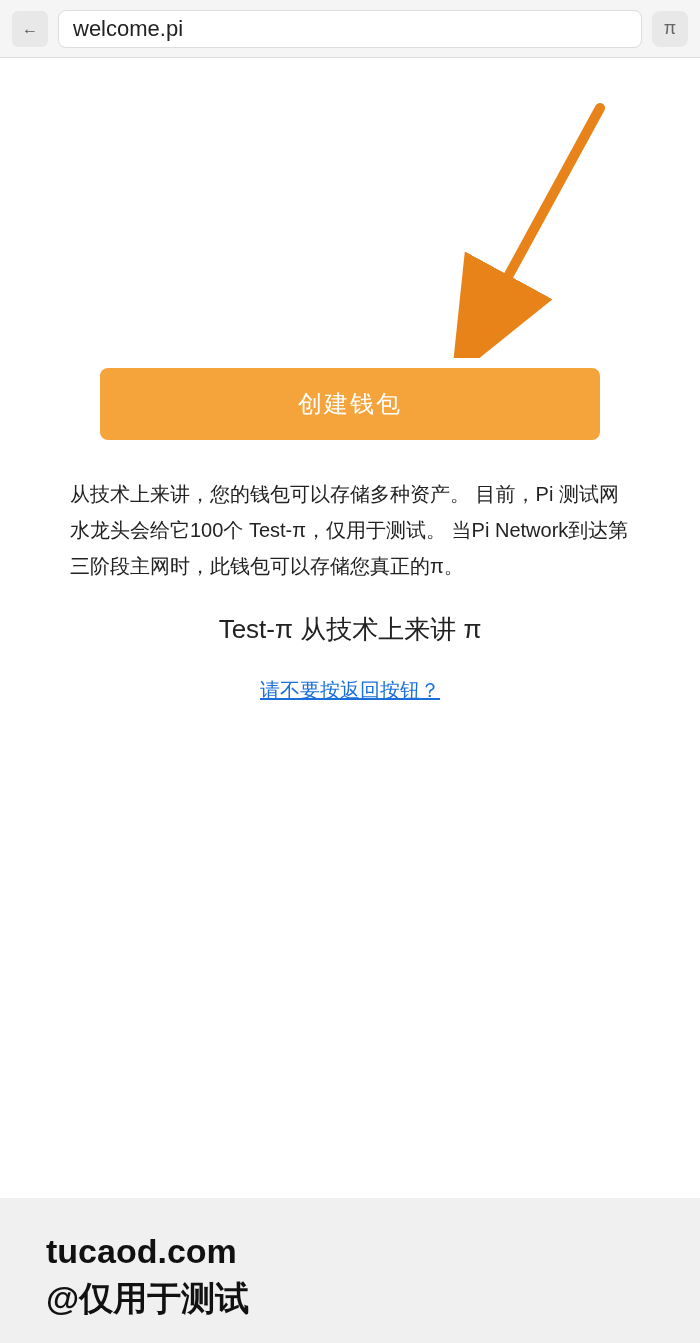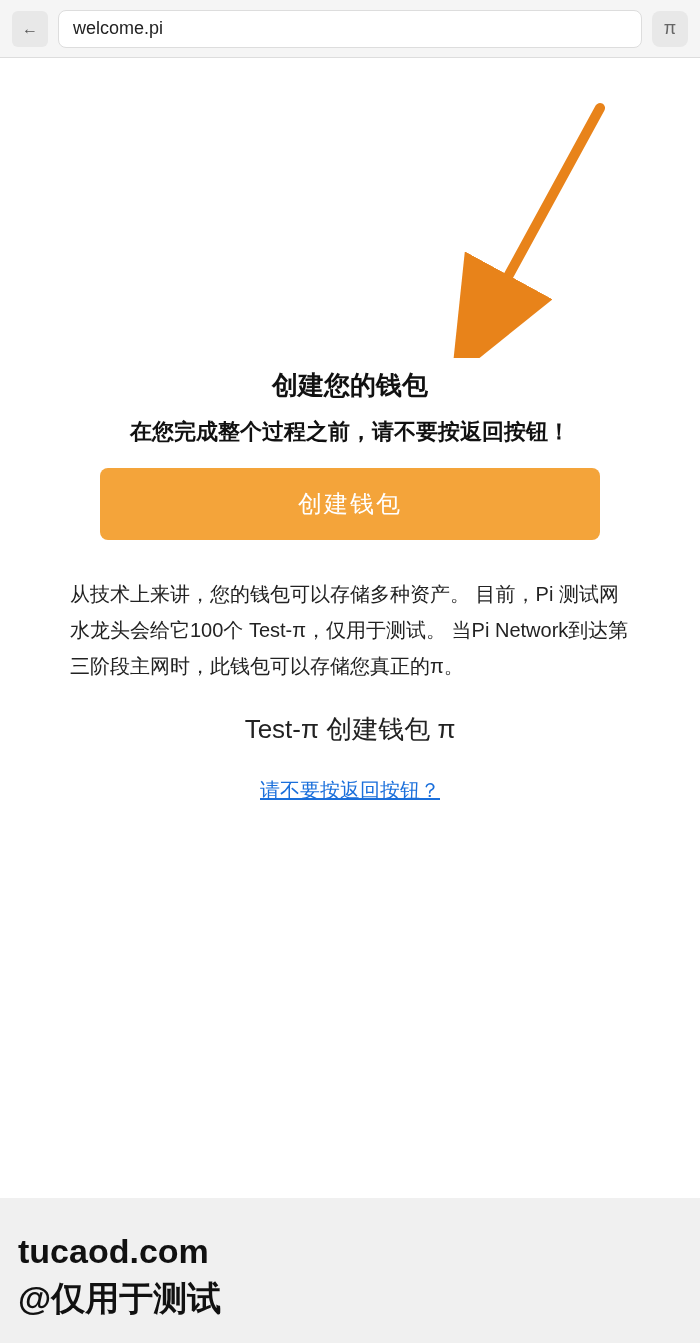--- a/index.html
+++ b/index.html
@@ -45,21 +45,21 @@
 
     .address-bar {
       flex: 1;
       height: 38px;
       background: #fff;
       border: 1px solid #ddd;
       border-radius: 8px;
       display: flex;
       align-items: center;
       padding: 0 14px;
-      font-size: 18px;
+      font-size: 22px;
       color: #222;
     }
 
     .pi-icon-btn {
       width: 36px;
       height: 36px;
       background: #e8e8e8;
       border: none;
       border-radius: 8px;
       display: flex;
@@ -160,21 +160,21 @@
       color: #1a6fdb;
       text-decoration: underline;
       cursor: pointer;
       text-align: center;
       margin-bottom: 60px;
     }
 
     
     .watermark {
       width: 100%;
-      padding: 30px 30px 20px 18px;
+      padding: 30px 30px 20px 46px;
       background: #f0f0f0;
       margin-top: auto;
     }
 
     .watermark-text {
       font-size: 34px;
       font-weight: bold;
       color: #111;
       line-height: 1.4;
     }
@@ -201,30 +201,26 @@
 
       <defs>
         <marker id="arrowhead" markerWidth="12" markerHeight="10" refX="6" refY="5" orient="auto">
           <polygon points="0 0, 12 5, 0 10" fill="#E8831A"></polygon>
         </marker>
       </defs>
       <line x1="180" y1="10" x2="60" y2="230" stroke="#E8831A" stroke-width="10" marker-end="url(#arrowhead)" stroke-linecap="round"></line>
     </svg>
   </div>
 
-  <div class="title-section">
-    <div class="main-title">创建您的钱包</div>
-    <div class="warning-text">在您完成整个过程之前，请不要按返回按钮！</div>
-  </div>
 
   <button class="create-btn">创建钱包</button>
 
   <div class="description">从技术上来讲，您的钱包可以存储多种资产。 目前，Pi 测试网水龙头会给它100个 Test-π，仅用于测试。 当Pi Network到达第三阶段主网时，此钱包可以存储您真正的π。</div>
 
-  <div class="test-notice">Test-π 创建钱包 π</div>
+  <div class="test-notice">Test-π 从技术上来讲 π</div>
 
   <div class="already-link">请不要按返回按钮？</div>
 
 </div>
 
 <div class="watermark">
   <div class="watermark-text">tucaod.com</div>
   <div class="watermark-text">@仅用于测试</div>
 </div>
 

